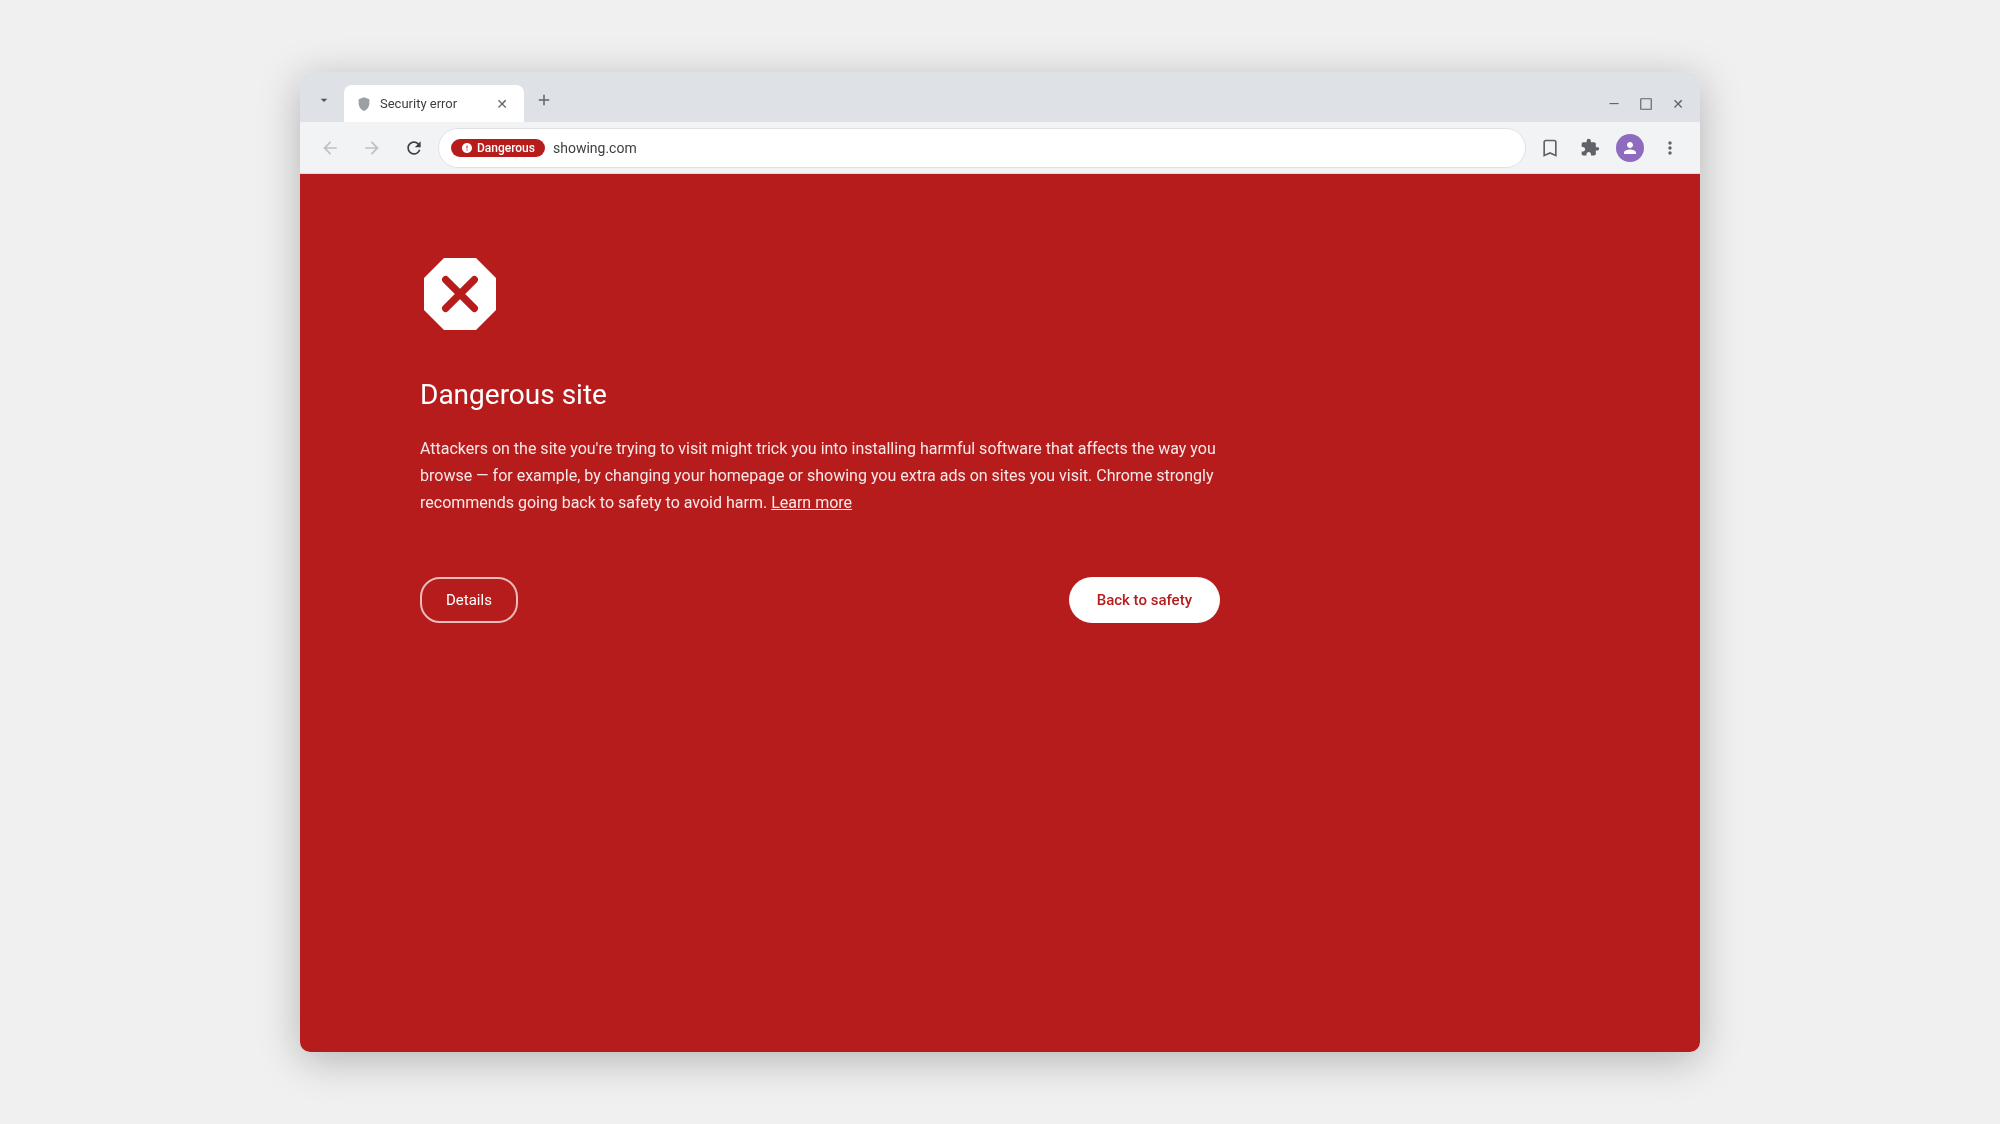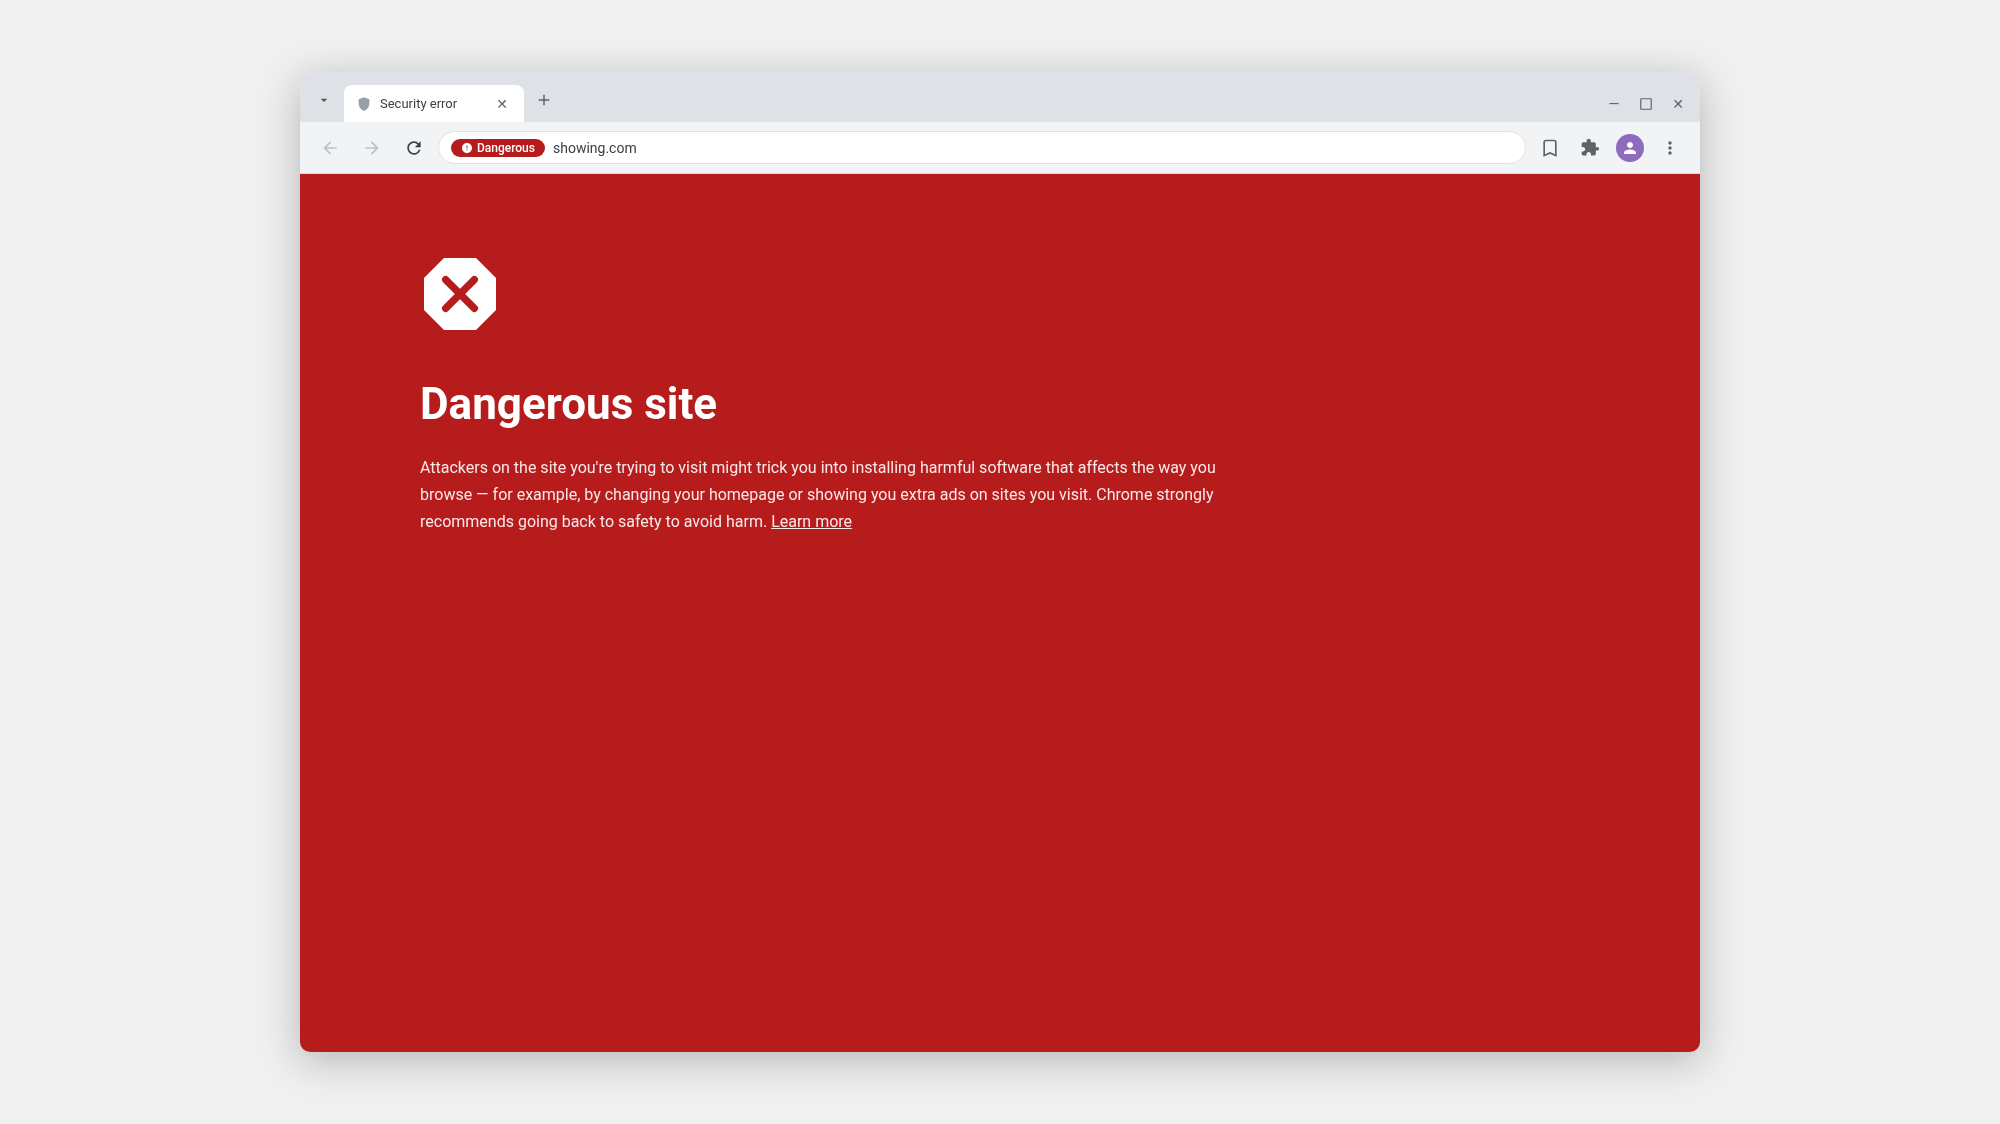--- a/index.html
+++ b/index.html
@@ -148,21 +148,21 @@
       display: flex;
       align-items: center;
       justify-content: center;
       cursor: pointer;
       color: #3c4043;
     }
     .nav-btn.disabled { color: #bdc1c6; cursor: default; }
 
     .address-bar {
       flex: 1;
-      height: 33px;
+      height: 40px;
       background: #fff;
       border: 1px solid #dfe1e5;
       border-radius: 20px;
       display: flex;
       align-items: center;
       padding: 0 12px;
       gap: 8px;
     }
 
     .dangerous-badge {
@@ -234,22 +234,22 @@
     .octagon-wrapper {
       margin-bottom: 40px;
     }
 
     .octagon {
       width: 80px;
       height: 80px;
     }
 
     .error-title {
-      font-size: 44px;
-      font-weight: 700;
+      font-size: 28px;
+      font-weight: 400;
       color: #fff;
       margin-bottom: 24px;
     }
 
     .error-description {
       font-size: 16px;
       color: rgba(255,255,255,0.9);
       line-height: 1.7;
       margin-bottom: 60px;
     }
@@ -390,17 +390,21 @@
       </div>
 
       <h1 class="error-title">Dangerous site</h1>
 
       <p class="error-description">
         <span>Attackers on the site you're trying to visit might trick you into installing harmful software that affects the way you browse — for example, by changing your homepage or showing you extra ads on sites you visit. Chrome strongly recommends going back to safety to avoid harm.</span>
         <span> </span>
         <a class="learn-more-link">Learn more</a>
       </p>
 
+      <div class="buttons-row">
+        <button class="details-btn">Details</button>
+        <button class="back-safety-btn">Back to safety</button>
+      </div>
 
     </div>
   </div>
 
 </div>
 
 </body></html>

